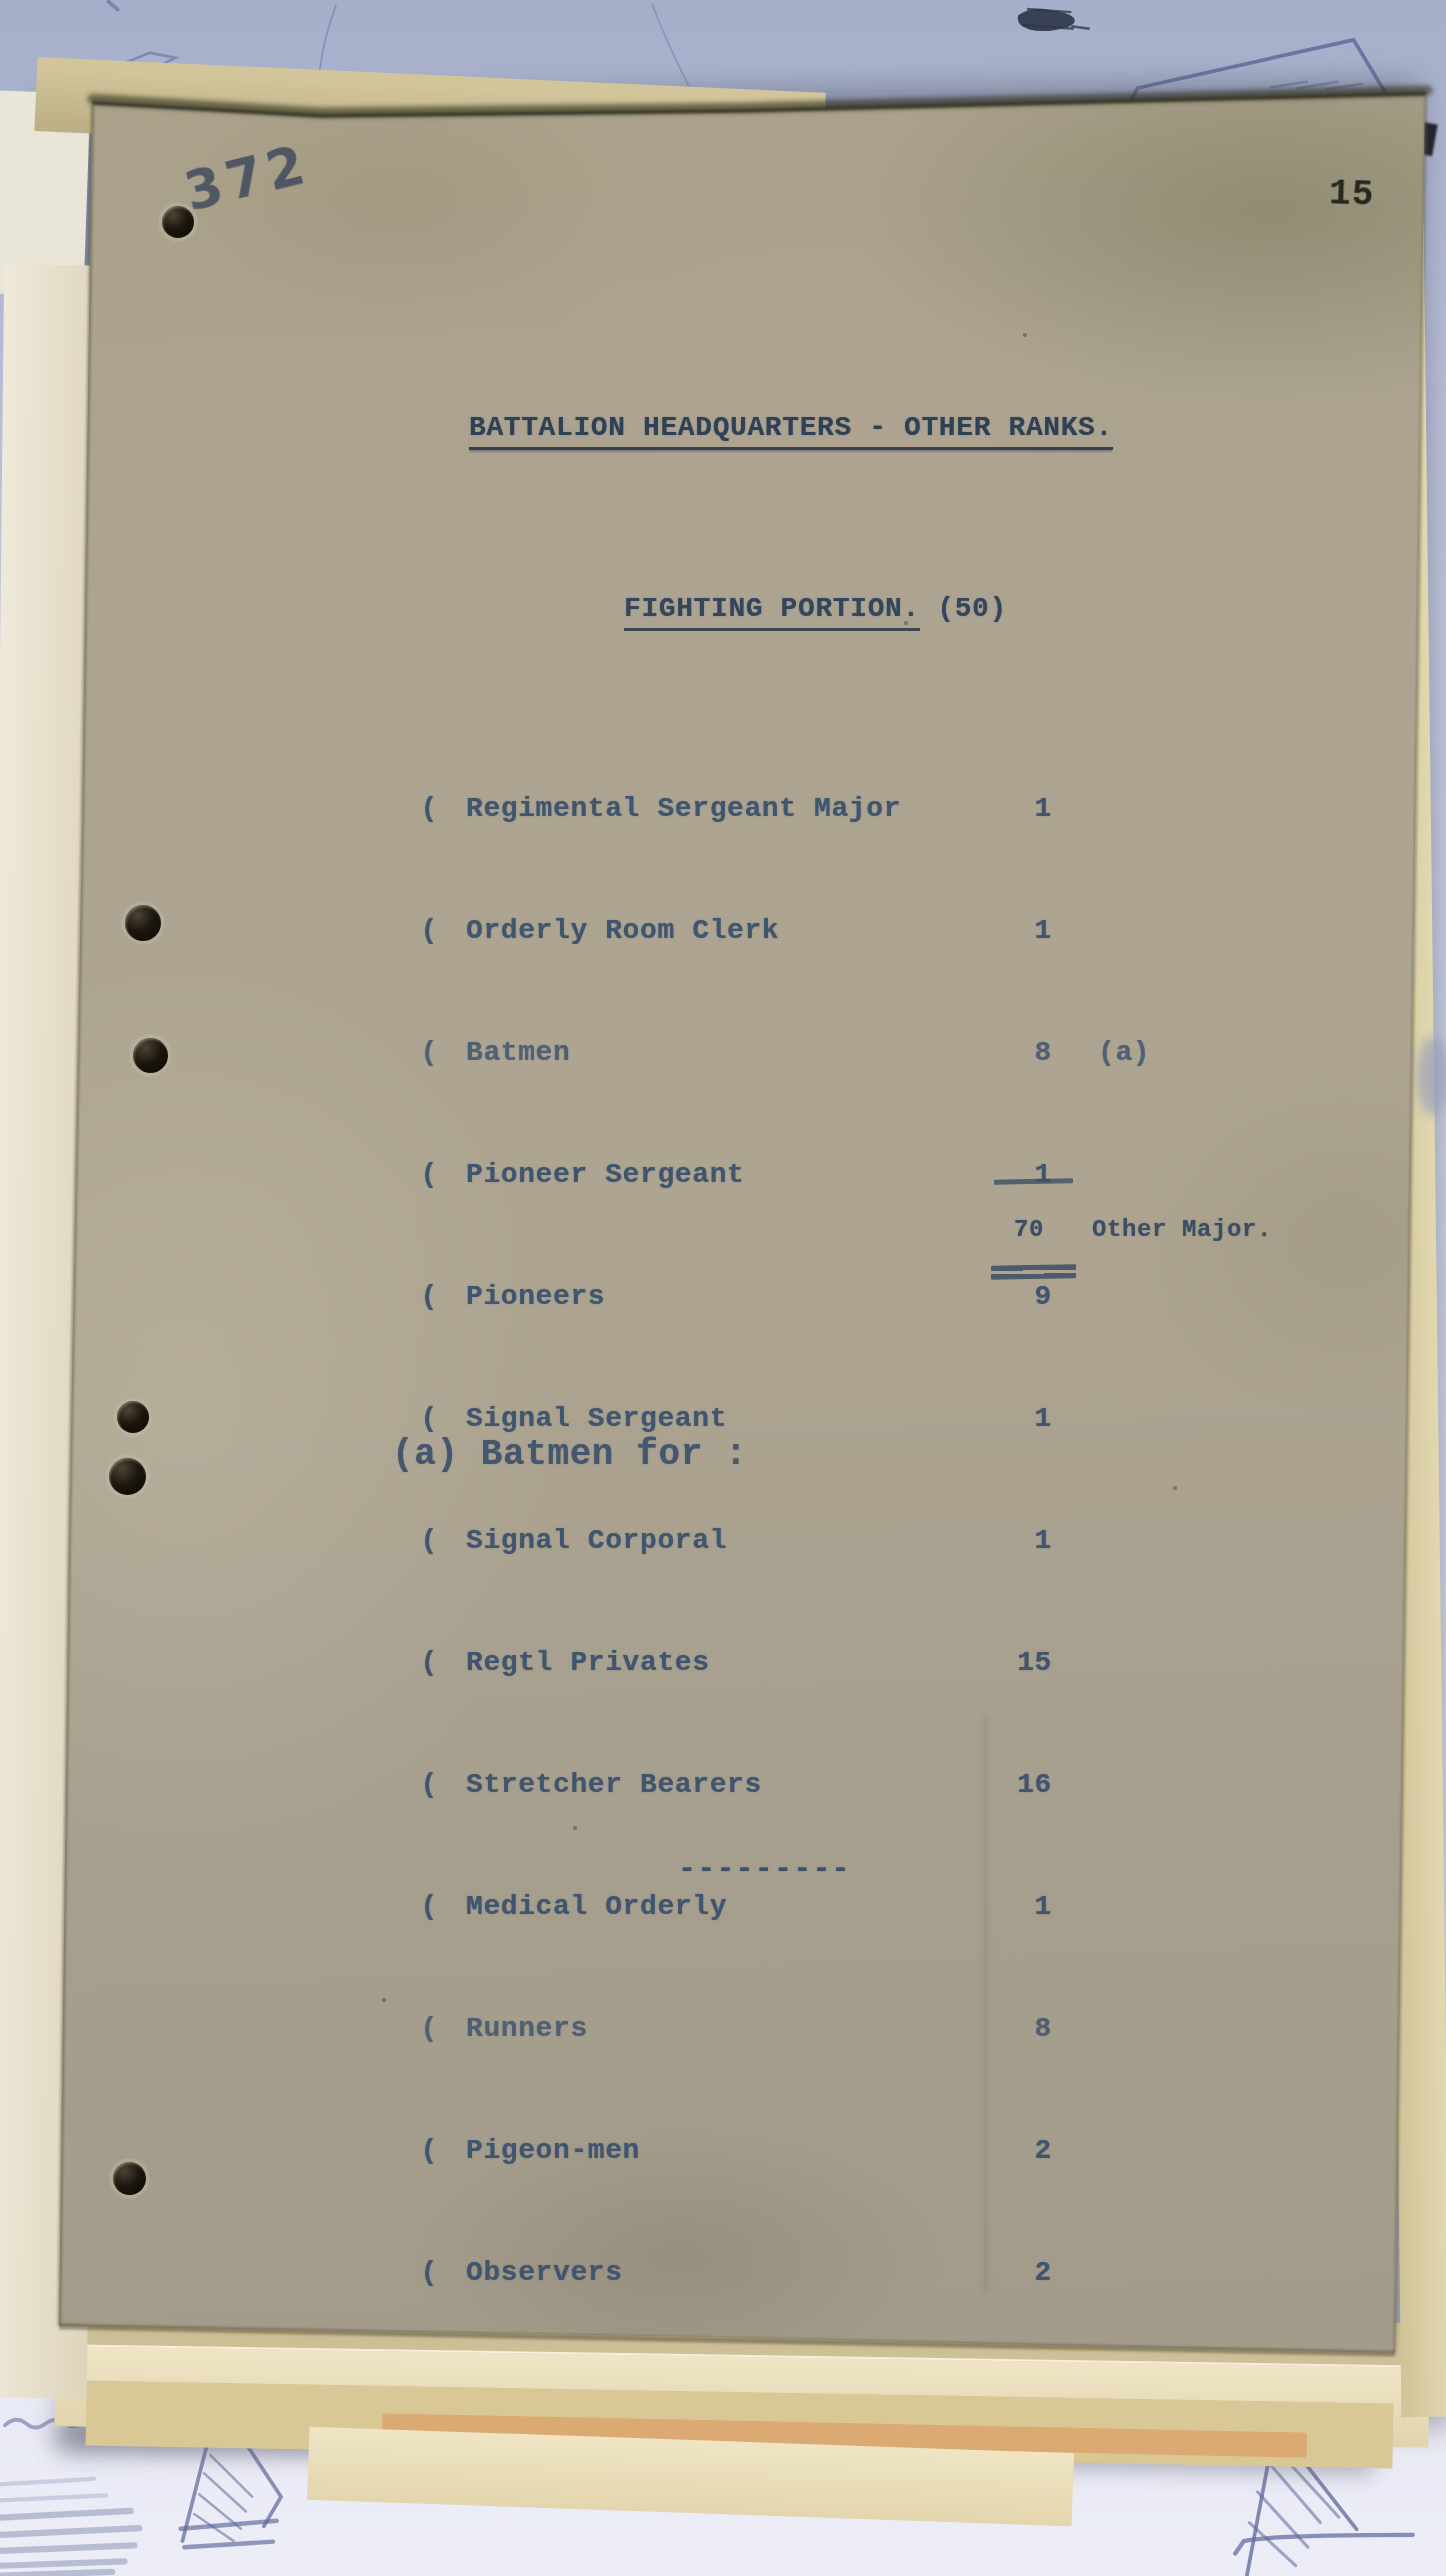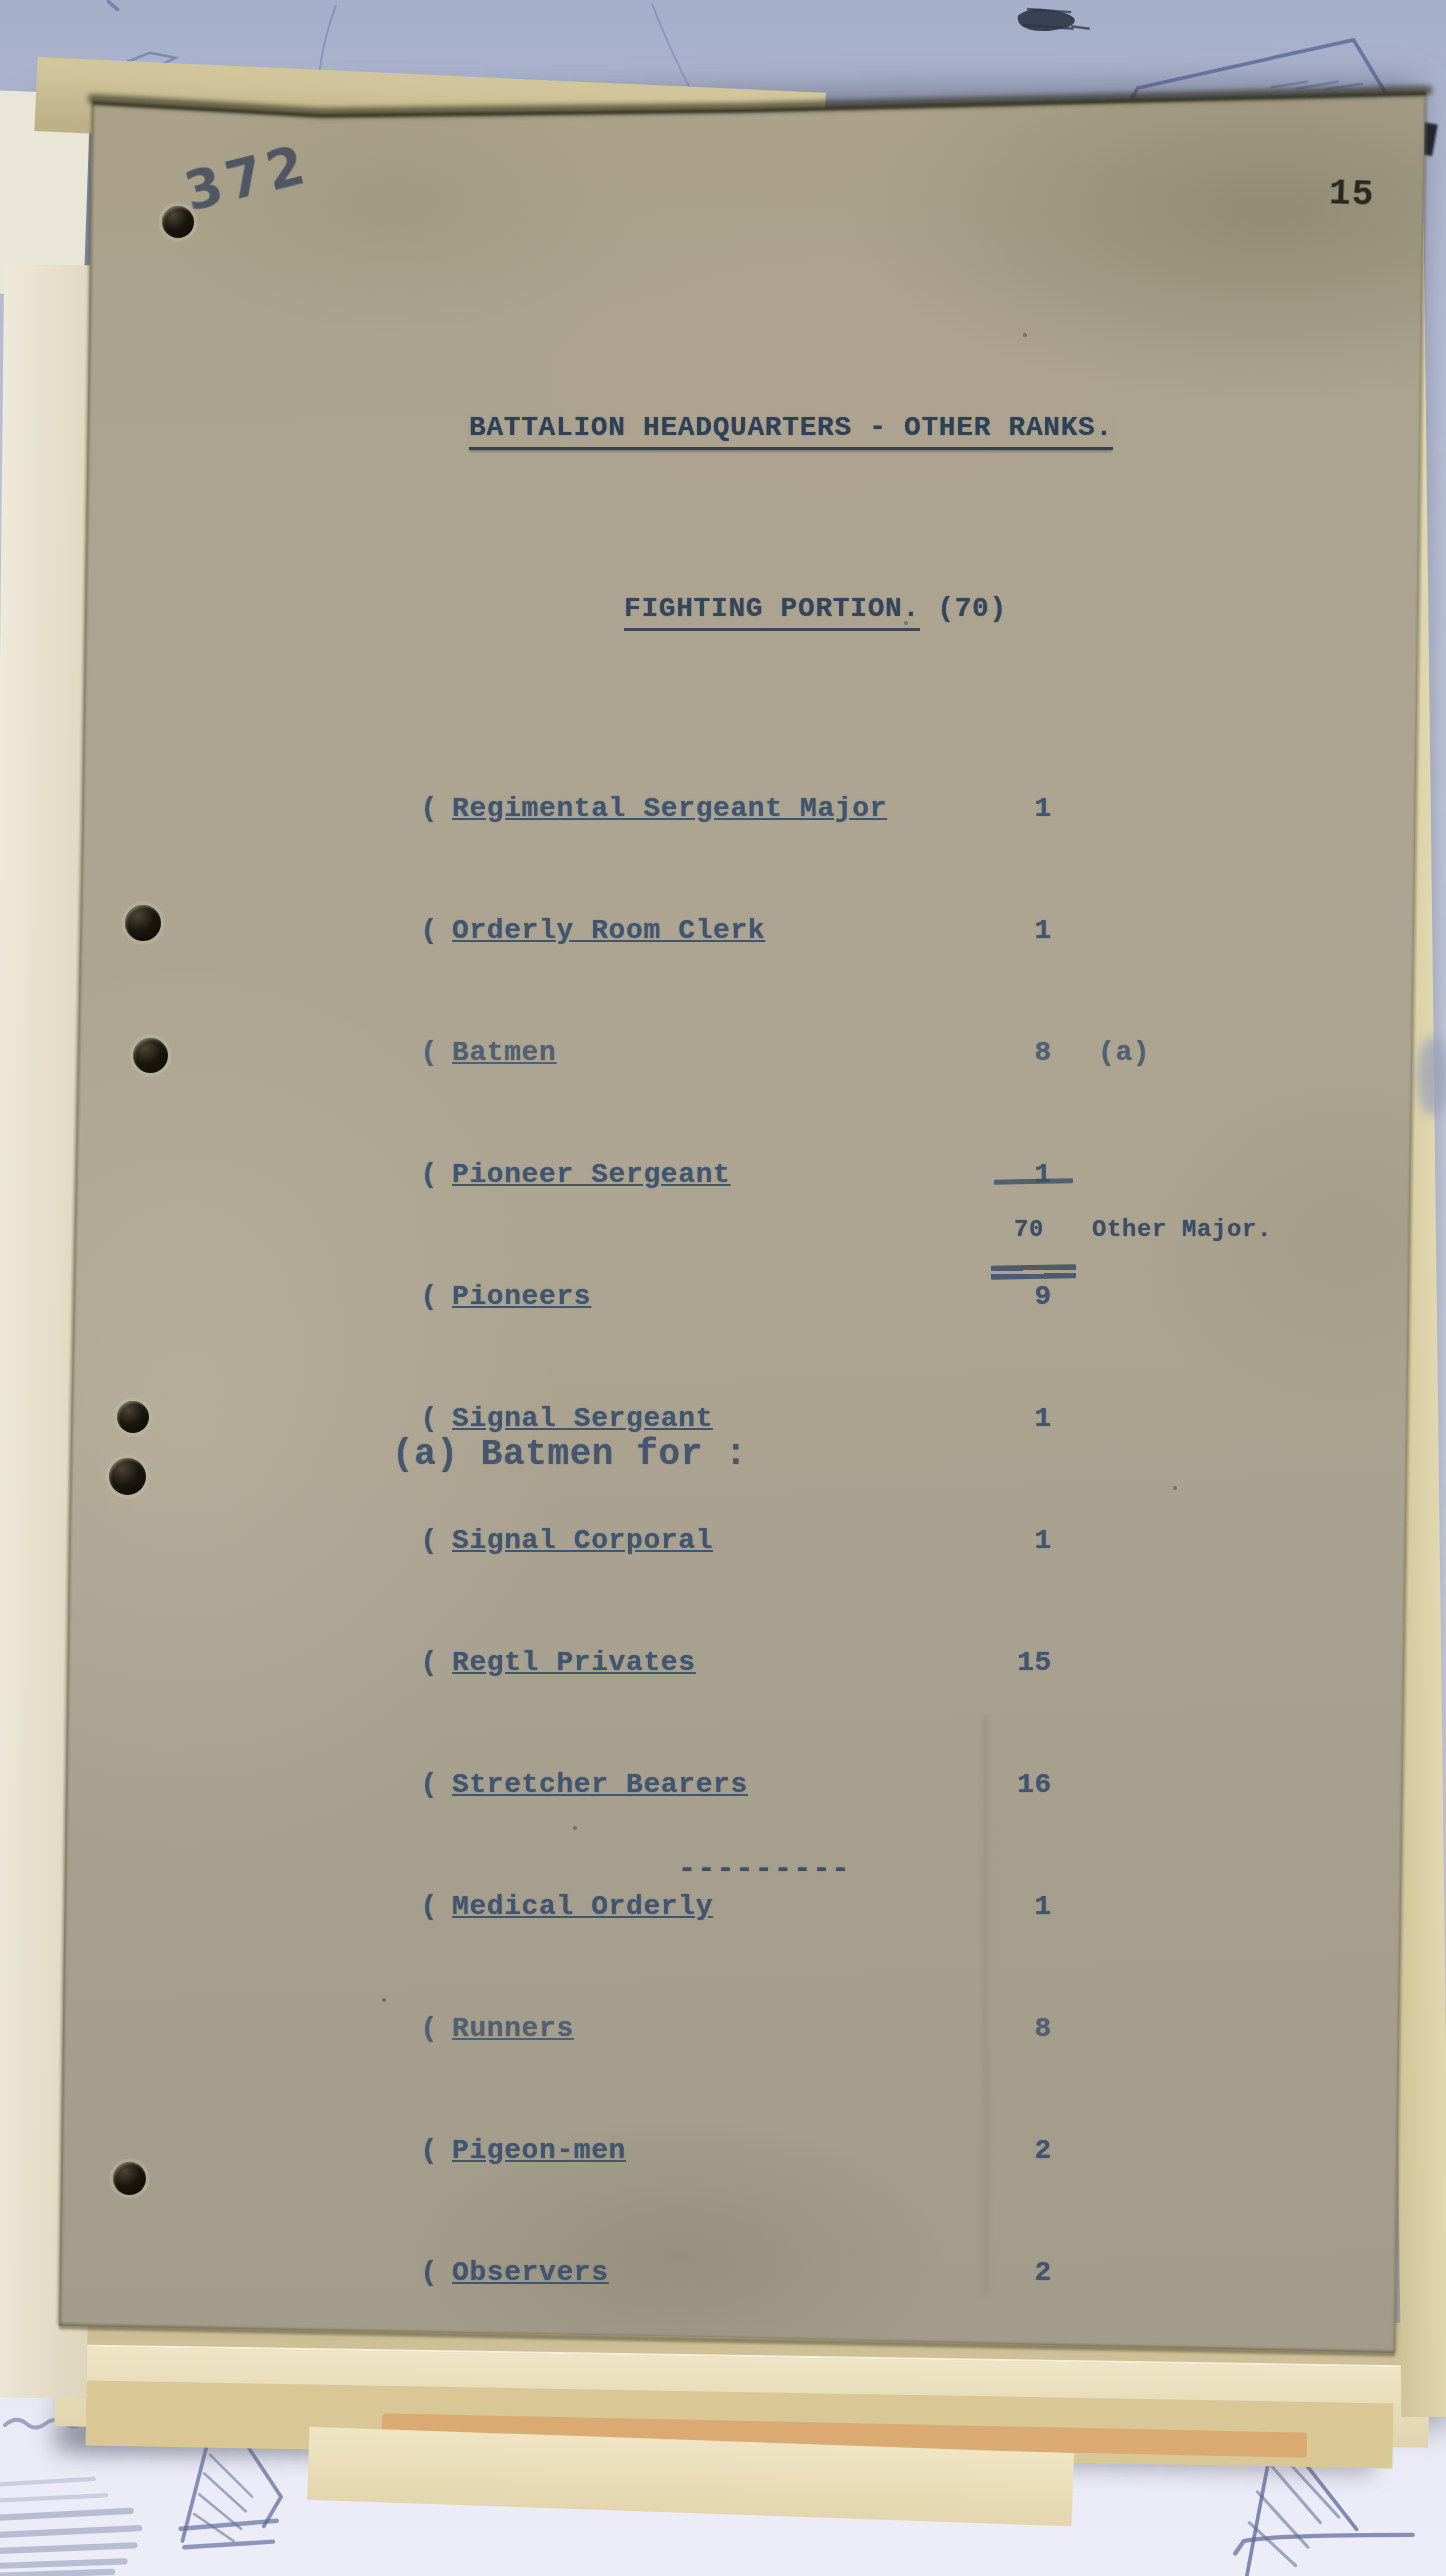--- a/index.html
+++ b/index.html
@@ -56,21 +56,21 @@
   .pg15{position:absolute;left:1329px;top:174px;font-size:36px;font-weight:700;color:#26271f;
     transform:rotate(2deg);filter:blur(0.4px);letter-spacing:1.2px;}
   .doc-title{left:469px;top:412px;font-size:28px;color:#2e4156;
     border-bottom:3.1px solid rgba(34,48,66,.85);padding-bottom:4.3px;
     box-shadow:0 2.5px 1.8px -0.6px rgba(34,48,66,.35);}
   .heading{left:624px;top:593px;font-size:28px;color:#33465c;}
   .heading .hu{border-bottom:3.1px solid rgba(34,48,66,.8);padding-bottom:3.7px;margin-top:10px;}
   .roster{left:412px;top:669px;width:863px;font-size:28px;}
   .roster .row{position:relative;height:29px;display:block;}
   .roster .brace{position:absolute;left:8.6px;top:0;}
-  .roster .role{position:absolute;left:40px;top:0;text-decoration:underline;}
+  .roster .role{position:absolute;left:54px;top:0;}
   .roster .count{position:absolute;left:591px;top:0;width:49px;text-align:right;}
   .roster .note{position:absolute;left:686px;top:0;}
   .roster .row:nth-child(3),.roster .row:nth-child(11){opacity:.85;}
   .bhq{left:192px;top:859px;width:222px;font-size:27px;color:#384c62;text-align:center;line-height:29px;}
   .rule{position:absolute;background:#3c4f66;opacity:.8;border-radius:1.2px;transform:skewY(-1deg);}
   .rule-top{left:994px;top:1179px;width:79px;height:5px;}
   .rule-bottom{left:991px;top:1265px;width:85px;height:13.6px;background:linear-gradient(180deg,#3c4f66 0 38%,transparent 38% 62%,#3c4f66 62% 100%);opacity:.85;}
   .total-line{left:1014px;top:1216px;font-size:24px;display:flex;gap:48px;color:#3a4e66;}
   .footnote{left:392px;top:1434px;font-size:36px;color:#44576e;}
   .batmen{left:592px;top:1492px;font-size:28px;line-height:30px;color:#3c5068;}
@@ -134,21 +134,21 @@
     <div class="hole" style="left:133px;top:1038px;width:35px;height:35px"></div>
     <div class="hole" style="left:117px;top:1401px;width:32px;height:32px"></div>
     <div class="hole" style="left:109px;top:1458px;width:37px;height:37px"></div>
     <div class="hole" style="left:113px;top:2162px;width:33px;height:33px"></div>
 
     <div class="hand372">372</div>
     <div class="pg15">15</div>
 
     <div class="typed doc-title">BATTALION HEADQUARTERS - OTHER RANKS.</div>
 
-    <div class="typed heading"><span class="hu">FIGHTING PORTION.</span><span> (70)</span></div>
+    <div class="typed heading"><span class="hu">FIGHTING PORTION.</span><span> (50)</span></div>
 
     <div class="typed roster">
       
     
         <div class="row">
           <span class="brace">(</span>
           <span class="role">Regimental Sergeant Major</span>
           <span class="count">1</span>
           <span class="note"></span>
         </div>

